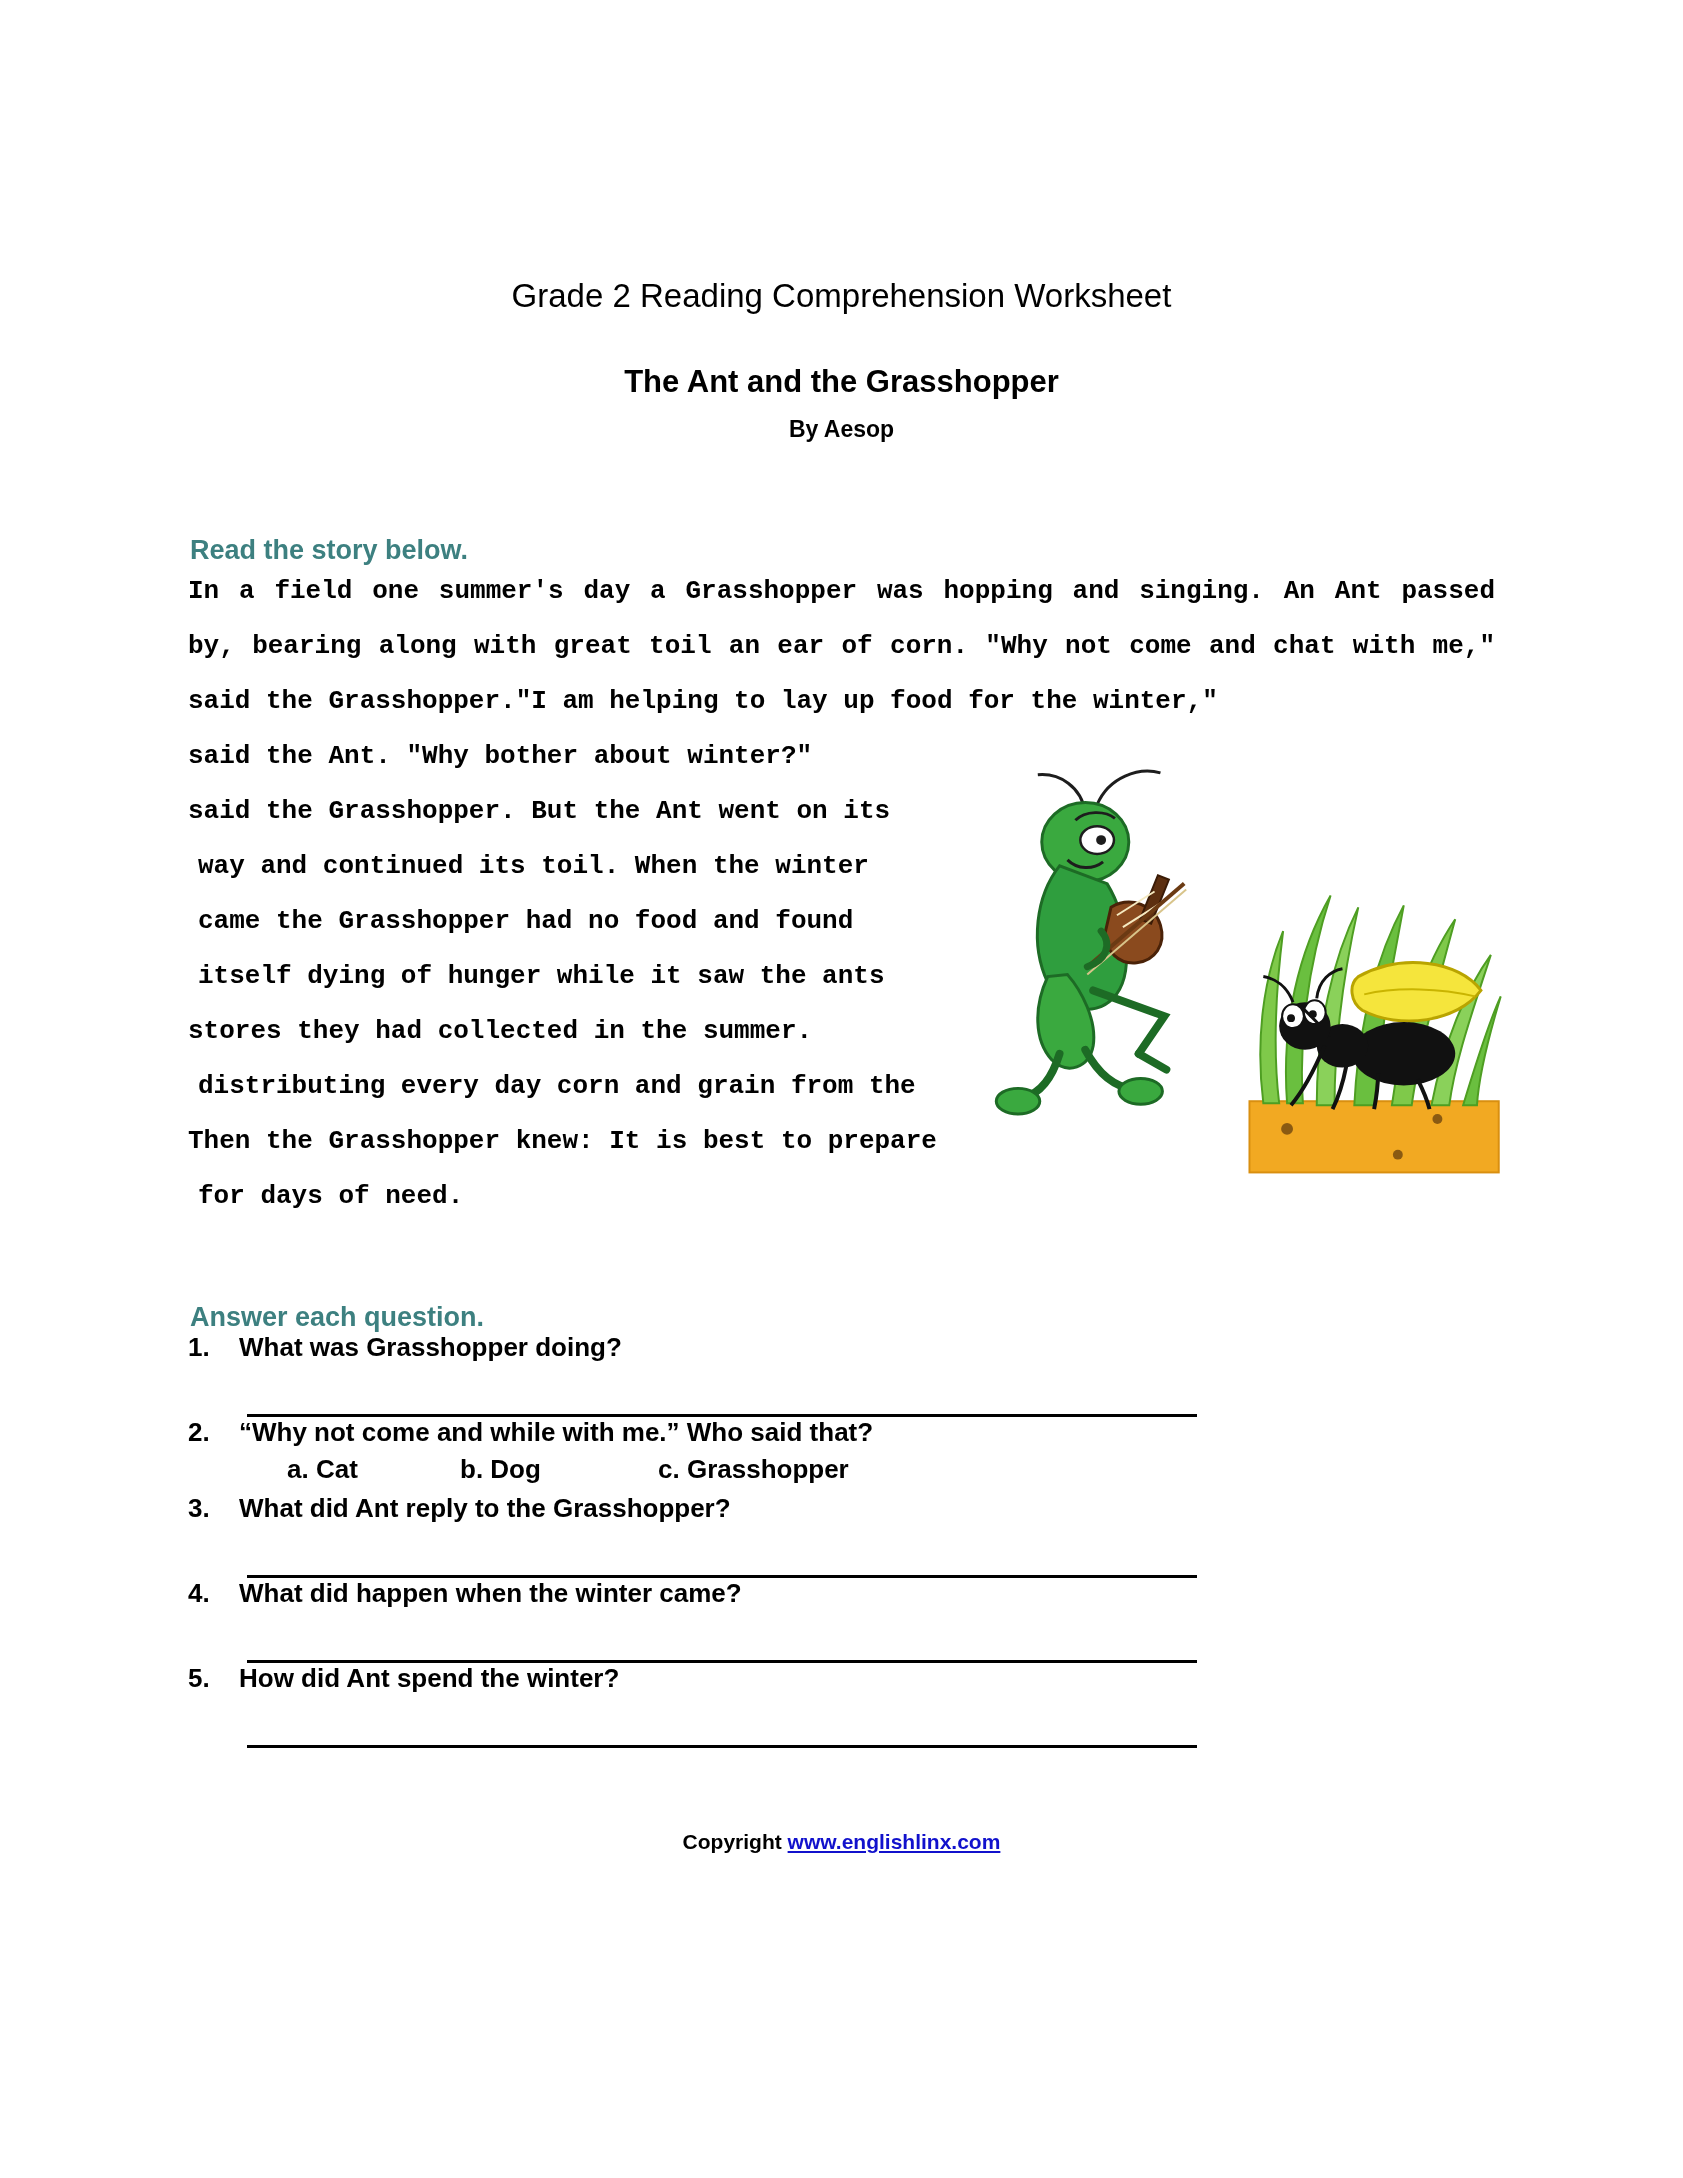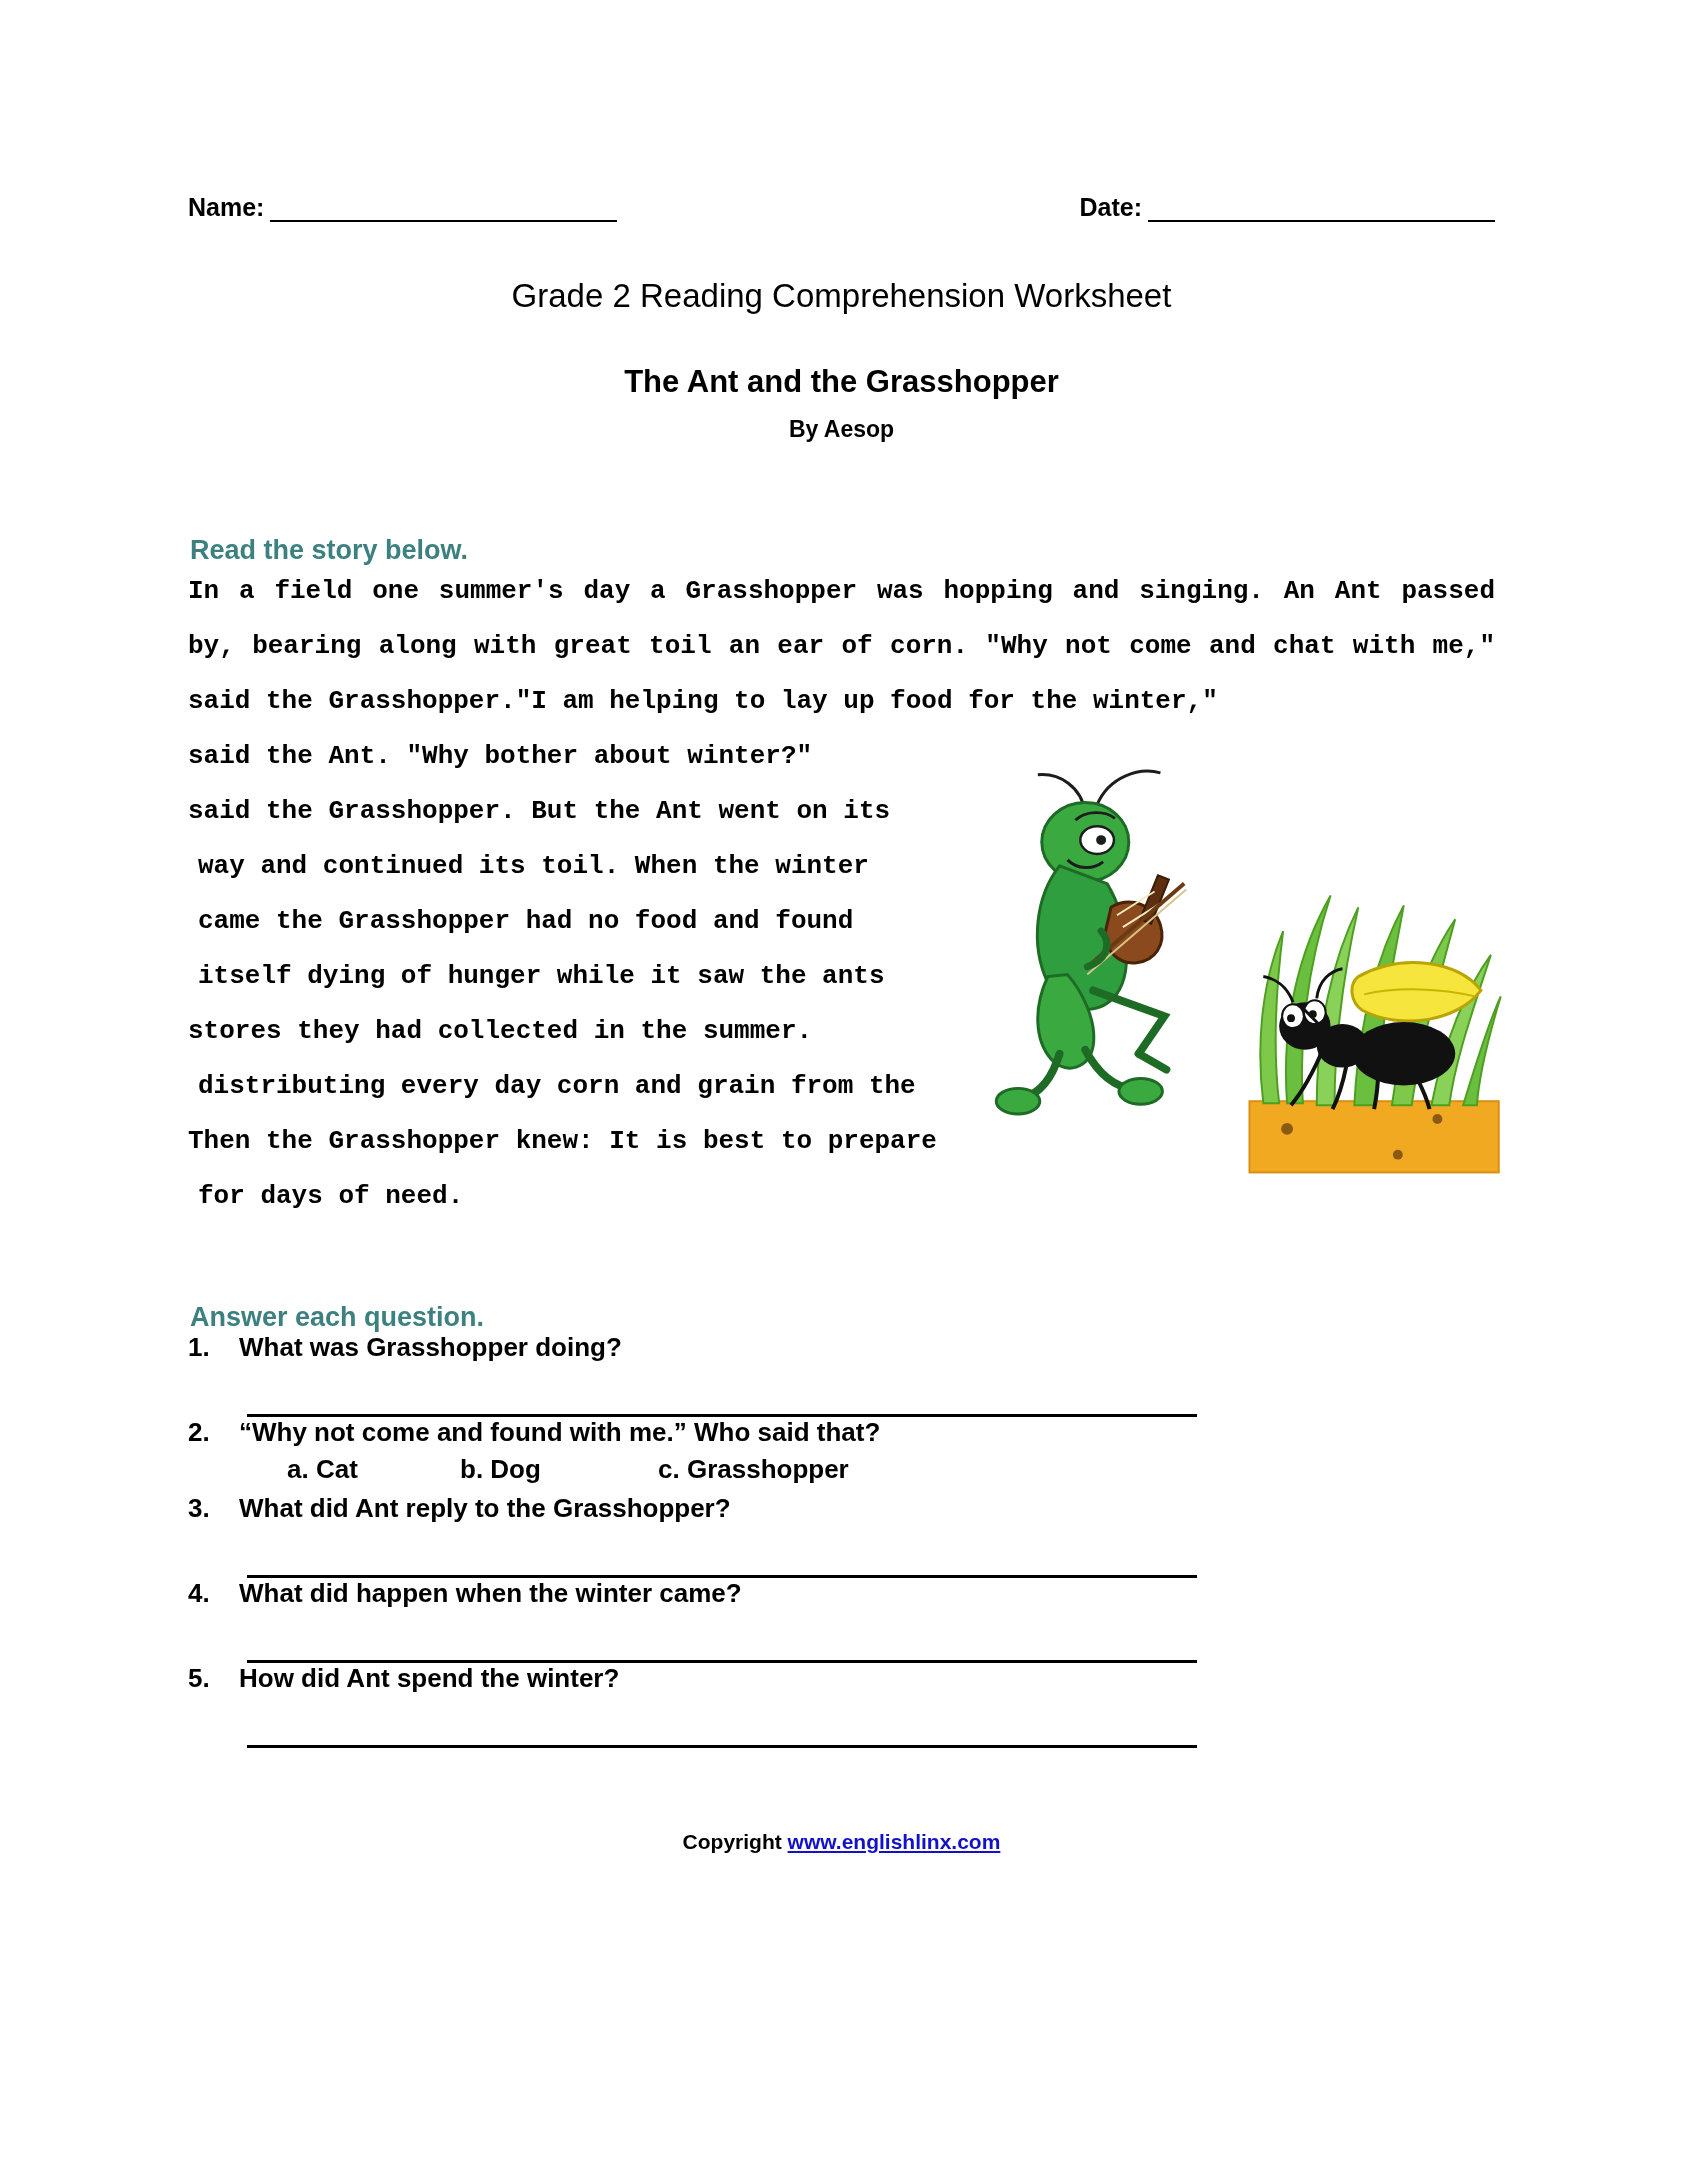--- a/index.html
+++ b/index.html
@@ -173,30 +173,20 @@
   .footer a {
     color: #1111cc;
     text-decoration: underline;
   }
 </style>
 </head>
 <body>
 
 <div class="page">
 
-  <div class="name-date-row">
-    <div class="field">
-      <span class="field-label">Name:</span>
-      <span class="rule-name"></span>
-    </div>
-    <div class="field">
-      <span class="field-label">Date:</span>
-      <span class="rule-date"></span>
-    </div>
-  </div>
 
   <div class="doc-title">Grade 2 Reading Comprehension Worksheet</div>
   <div class="story-title">The Ant and the Grasshopper</div>
   <div class="story-author">By Aesop</div>
 
   <div class="section-heading" id="read-heading">Read the story below.</div>
 
   <div class="story">
     <p class="just-block">In a field one summer's day a Grasshopper was hopping and singing. An Ant passed by, bearing along with great toil an ear of corn. "Why not come and chat with me," said the Grasshopper."I am helping to lay up food for the winter,"</p>
     <p class="narrow-block">said the Ant. "Why bother about winter?"</p>
@@ -300,21 +290,21 @@
   <div class="questions">
 
     <div class="q-row">
       <span class="q-num">1.</span>
       <span class="q-text">What was Grasshopper doing?</span>
     </div>
     <div class="answer-rule"></div>
 
     <div class="q-row">
       <span class="q-num">2.</span>
-      <span class="q-text">“Why not come and found with me.” Who said that?</span>
+      <span class="q-text">“Why not come and while with me.” Who said that?</span>
     </div>
     <div class="choices">
       <span class="choice c1">a.  Cat</span>
       <span class="choice c2">b.  Dog</span>
       <span class="choice">c. Grasshopper</span>
     </div>
 
     <div class="q-row">
       <span class="q-num">3.</span>
       <span class="q-text">What did Ant reply to the Grasshopper?</span>

